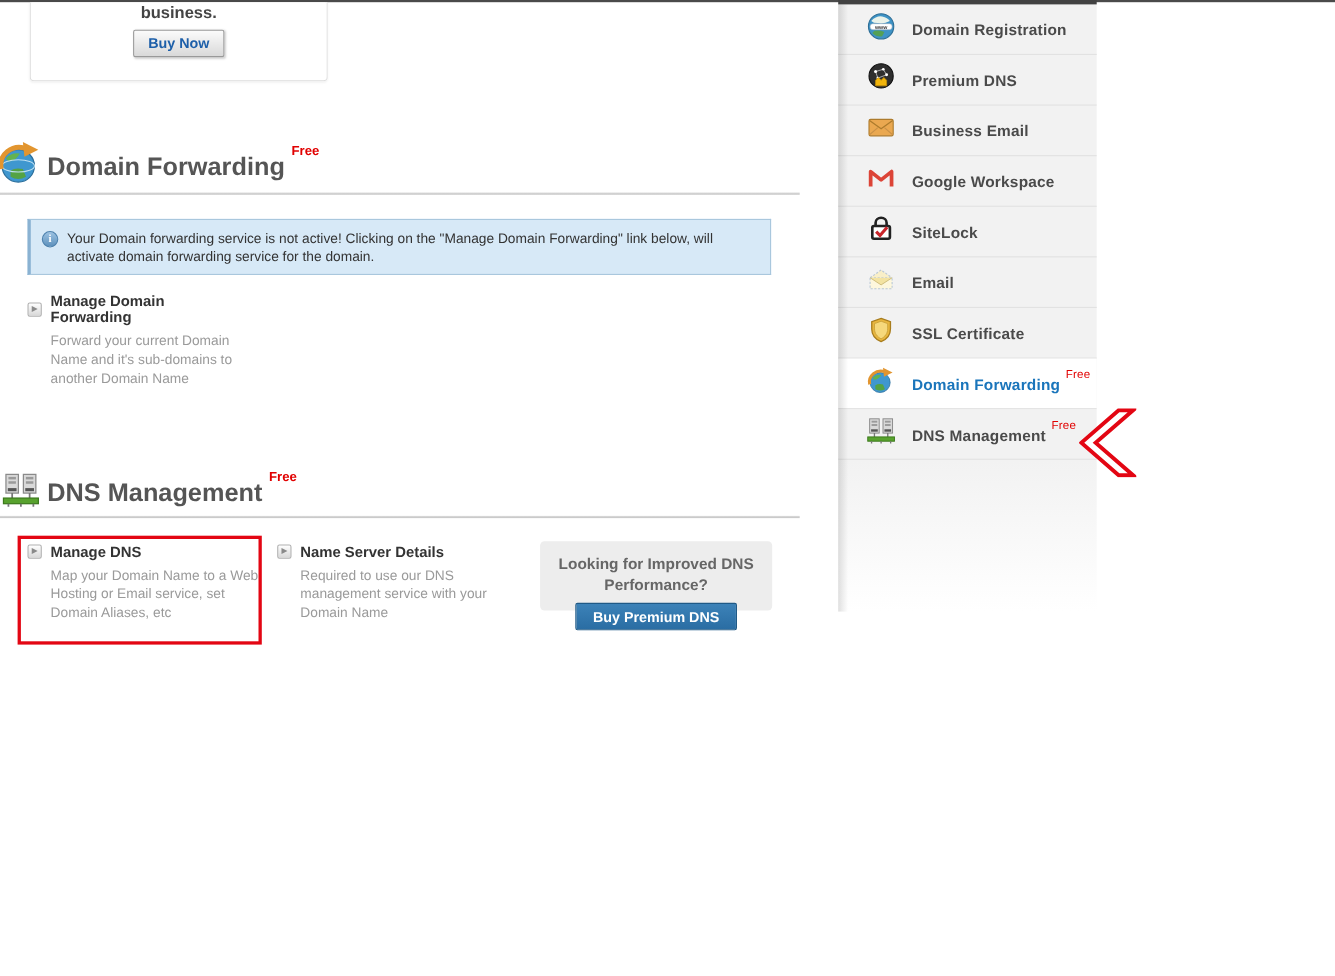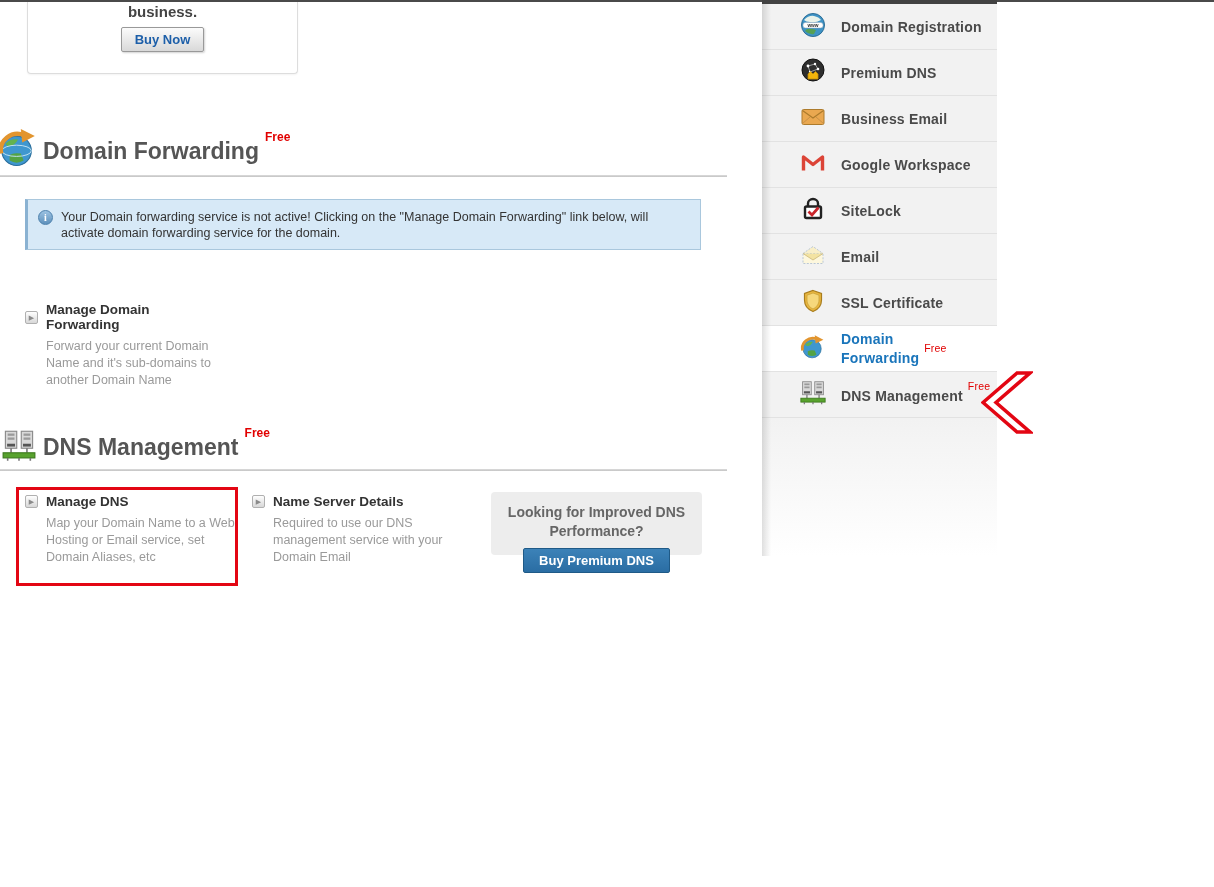--- a/index.html
+++ b/index.html
@@ -35,21 +35,21 @@
     background:#d7e9f7; border:1px solid #a9c7dd; border-left:3px solid #8ab2d2;
     display:flex; gap:8px; padding:9px 8px 0 10px;
     font-size:12.5px; color:#333; line-height:16px; }
   .info-icon { flex:none; width:15px; height:15px; border-radius:50%;
     background:linear-gradient(#9cc2e2,#5e91bc); border:1px solid #4d81ad;
     color:#fff; font-size:10px; font-weight:bold; font-family:"Liberation Serif",serif;
     text-align:center; line-height:13px; margin-top:1px; }
 
   
   .link-item { position:absolute; }
-  .mf-item { left:25px; top:266px; width:200px;margin-top:36px; }
+  .mf-item { left:25px; top:266px; width:200px; }
   .mdns-item { left:25px; top:494px; width:200px; }
   .ns-item { left:252px; top:494px; width:190px; }
   .item-head { display:flex; align-items:center; gap:8px; cursor:pointer; }
   .bullet-icon { flex:none; width:13px; height:13px; border:1px solid #b0b0b0; border-radius:2px;
     background:linear-gradient(#fefefe,#d8d8d8); color:#8a8a8a;
     font-size:7px; line-height:11px; text-align:center; }
   .item-title { font-size:13.5px; font-weight:bold; color:#333; }
   .item-desc { margin:6px 0 0 21px; font-size:12.5px; color:#9a9a9a; line-height:17px; }
   .mf-item .item-desc { width:172px; }
   .mdns-item .item-desc { width:190px; }
@@ -66,21 +66,21 @@
     background:linear-gradient(#3c82b8,#2a6da3); border:1px solid #1f5a87; border-radius:2px;
     color:#fff; font-size:13px; font-weight:bold; cursor:pointer; }
 
   
   .sidebar { position:absolute; left:762px; top:0; width:235px; height:556px;
     border-top:4px solid #424242;
     background:linear-gradient(180deg,#f2f2f2 0px,#f2f2f2 415px,rgba(242,242,242,0) 552px); }
   .sidebar::before { content:""; position:absolute; left:0; top:0; width:9px; height:100%;
     background:linear-gradient(90deg,rgba(0,0,0,.12),rgba(0,0,0,0)); pointer-events:none; }
   .side-item { height:46px; display:flex; align-items:center; gap:15px;
-    padding-left:37px; border-bottom:1px solid #e2e2e2; cursor:pointer; }
+    padding-left:25px; border-bottom:1px solid #e2e2e2; cursor:pointer; }
   .side-item.active { background:#fff; }
   .side-icon { flex:none; width:27px; text-align:center; }
   .side-label { font-size:14px; font-weight:bold; color:#4a4a4a; letter-spacing:.2px; }
   .side-item.active .side-label { color:#1a75bb; }
   .free-sup-sm { color:#e10000; font-size:10.5px; font-weight:normal;
     position:relative; top:-5px; margin-left:5px; }
 
   
   .chevron-annotation { position:absolute; left:981px; top:371px; }
 </style>
@@ -146,21 +146,21 @@
     <span class="item-title">Manage DNS</span>
   </div>
   <div class="item-desc">Map your Domain Name to a Web Hosting or Email service, set Domain Aliases, etc</div>
 </div>
 
 <div class="link-item ns-item">
   <div class="item-head">
     <span class="bullet-icon">▶</span>
     <span class="item-title">Name Server Details</span>
   </div>
-  <div class="item-desc">Required to use our DNS management service with your Domain Email</div>
+  <div class="item-desc">Required to use our DNS management service with your Domain Name</div>
 </div>
 
 <div class="dns-promo">
   <div class="dns-promo-title">Looking for Improved DNS</div>
   <div class="dns-promo-title">Performance?</div>
   <span class="buy-premium-btn">Buy Premium DNS</span>
 </div>
 
 <div class="sidebar">
 

